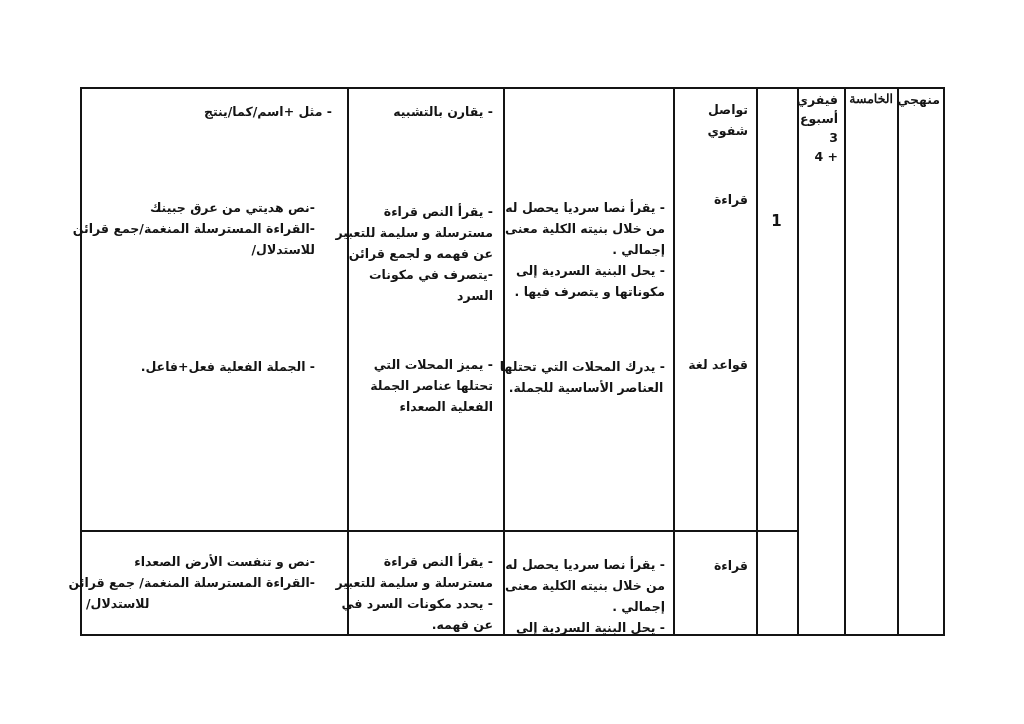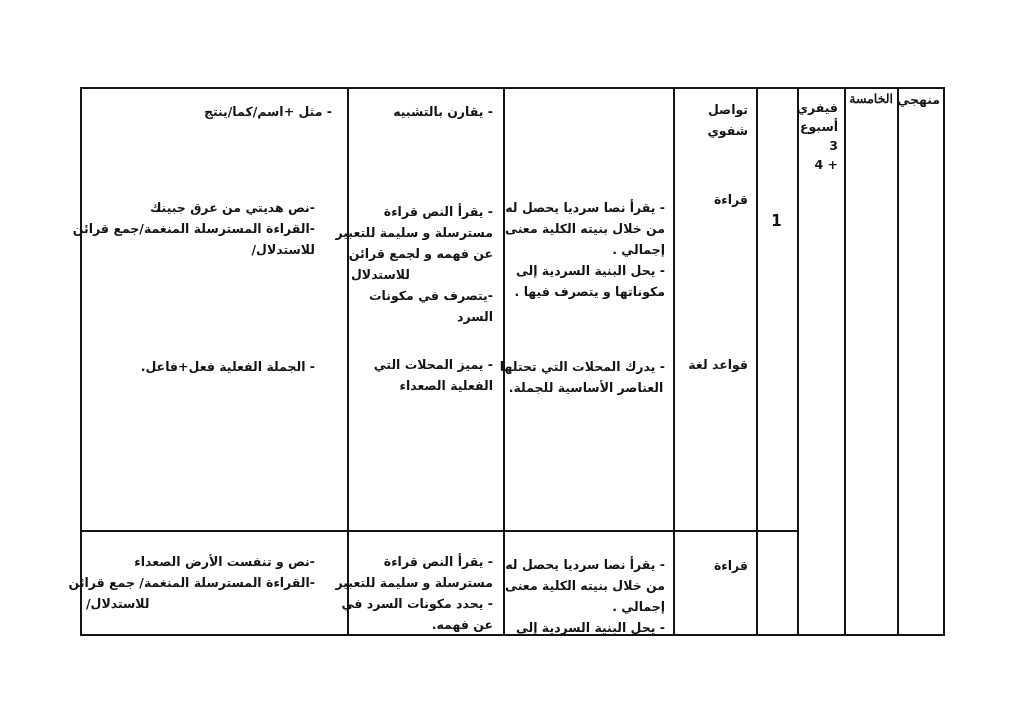--- a/index.html
+++ b/index.html
@@ -35,21 +35,21 @@
     <div class="hline" style="left:0; top:0; width:865px;"></div>
     <div class="hline" style="left:0; top:443px; width:719px;"></div>
     <div class="hline" style="left:0; top:547px; width:865px;"></div>
 
     <div class="blk" style="left:821px; top:2px; width:39px;">
       <div class="ln">منهجي</div>
     </div>
     <div class="blk" style="left:768px; top:2px; width:45px;font-family:Liberation Serif, serif;">
       <div class="ln">الخامسة</div>
     </div>
-    <div class="blk hdr" style="left:718px; top:3px; width:40px;margin-top:8px;">
+    <div class="blk hdr" style="left:718px; top:3px; width:40px;">
       <div class="ln">فيفري</div>
       <div class="ln">أسبوع</div>
       <div class="ln">3</div>
       <div class="ln">+ 4</div>
     </div>
     <div class="blk num" style="left:676px; top:124px; width:41px;">
       <div class="ln">1</div>
     </div>
 
     <div class="blk" style="left:618px; top:12px; width:50px;">
@@ -69,39 +69,39 @@
       <div class="ln">- يقرأ نصا سرديا يحصل له</div>
       <div class="ln">من خلال بنيته الكلية معنى</div>
       <div class="ln">إجمالي .</div>
       <div class="ln">- يحل البنية السردية إلى</div>
       <div class="ln">مكوناتها و يتصرف فيها .</div>
     </div>
     <div class="blk" style="left:271px; top:114px; width:142px;">
       <div class="ln">- يقرأ النص قراءة</div>
       <div class="ln">مسترسلة و سليمة للتعبير</div>
       <div class="ln">عن فهمه و لجمع قرائن</div>
-      <div class="ln ln-left">للاستدلال</div>
       <div class="ln">-يتصرف في مكونات</div>
       <div class="ln">السرد</div>
     </div>
     <div class="blk" style="left:6px; top:110px; width:229px;">
       <div class="ln">-نص هديتي من عرق جبينك</div>
       <div class="ln">-القراءة المسترسلة المنغمة/جمع قرائن</div>
       <div class="ln">للاستدلال/</div>
     </div>
 
     <div class="blk" style="left:597px; top:267px; width:71px;">
       <div class="ln">قواعد لغة</div>
     </div>
     <div class="blk" style="left:427px; top:269px; width:158px;text-align:center;">
       <div class="ln">- يدرك المحلات التي تحتلها</div>
       <div class="ln">العناصر الأساسية للجملة.</div>
     </div>
     <div class="blk" style="left:271px; top:267px; width:142px;">
       <div class="ln">- يميز المحلات التي</div>
+      <div class="ln">تحتلها عناصر الجملة</div>
       <div class="ln">الفعلية الصعداء</div>
     </div>
     <div class="blk" style="left:6px; top:269px; width:229px;">
       <div class="ln">- الجملة الفعلية فعل+فاعل.</div>
     </div>
 
     <div class="blk" style="left:597px; top:468px; width:71px;">
       <div class="ln">قراءة</div>
     </div>
     <div class="blk" style="left:427px; top:467px; width:158px;">

